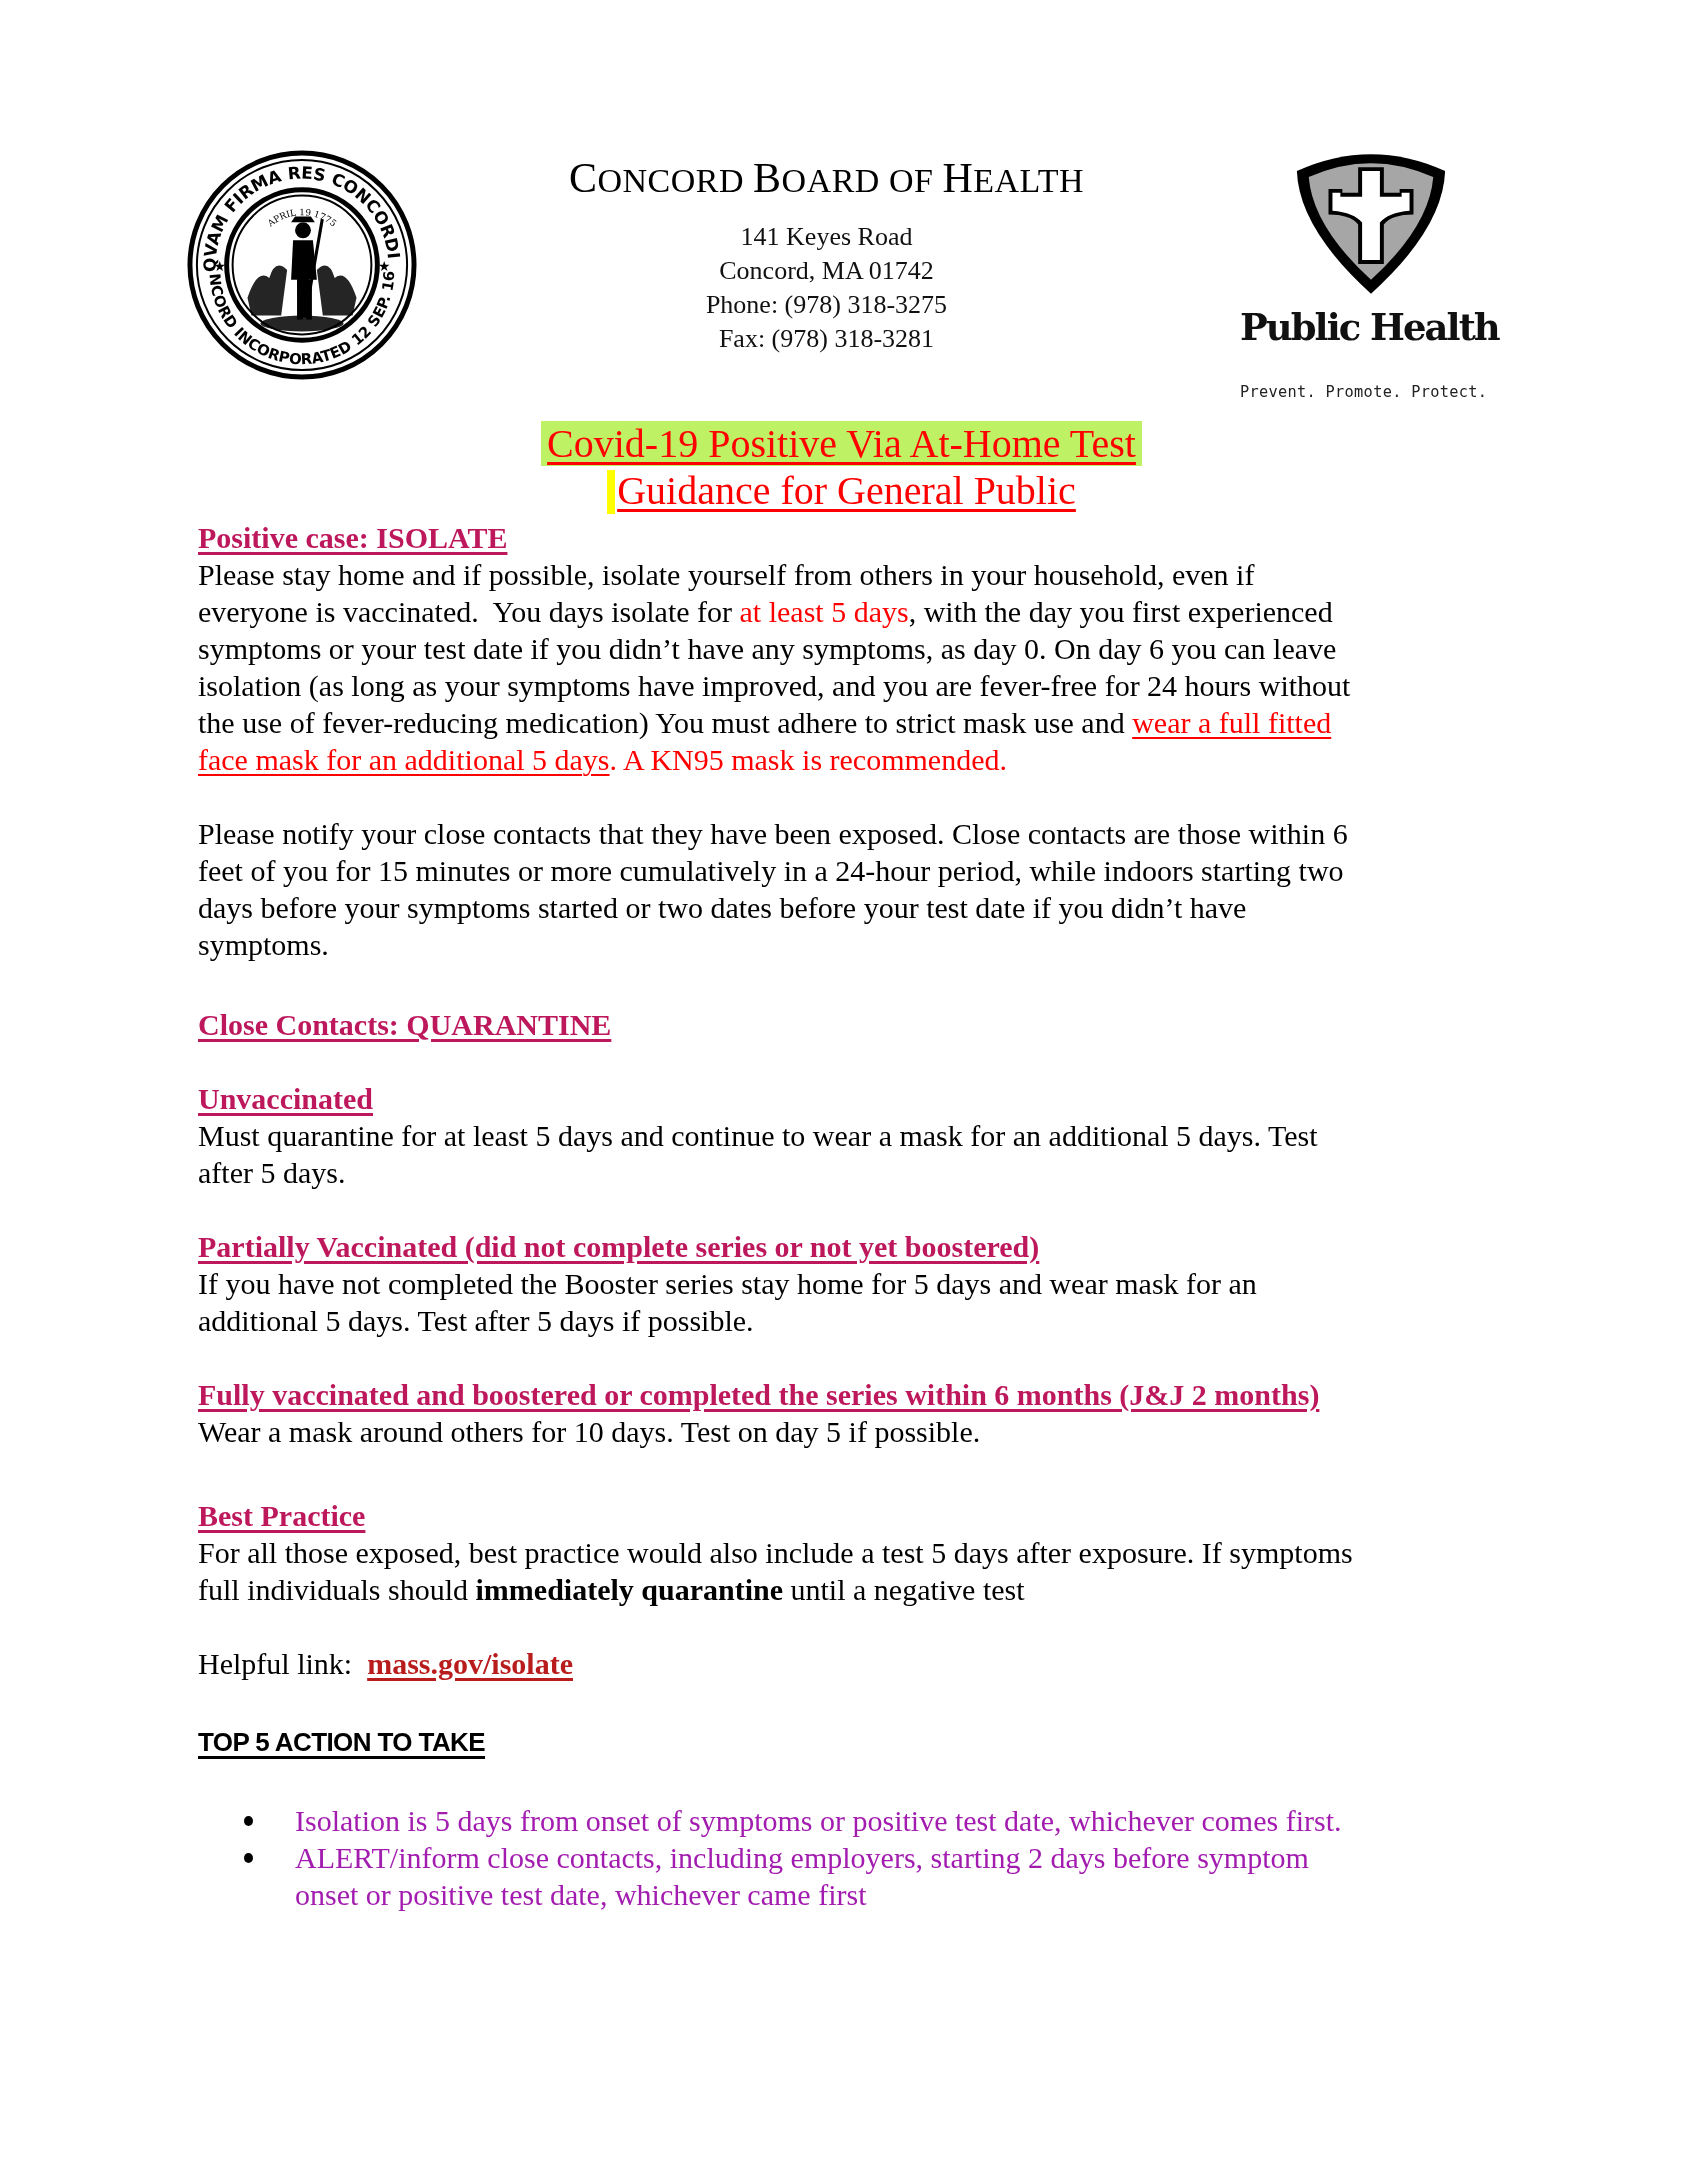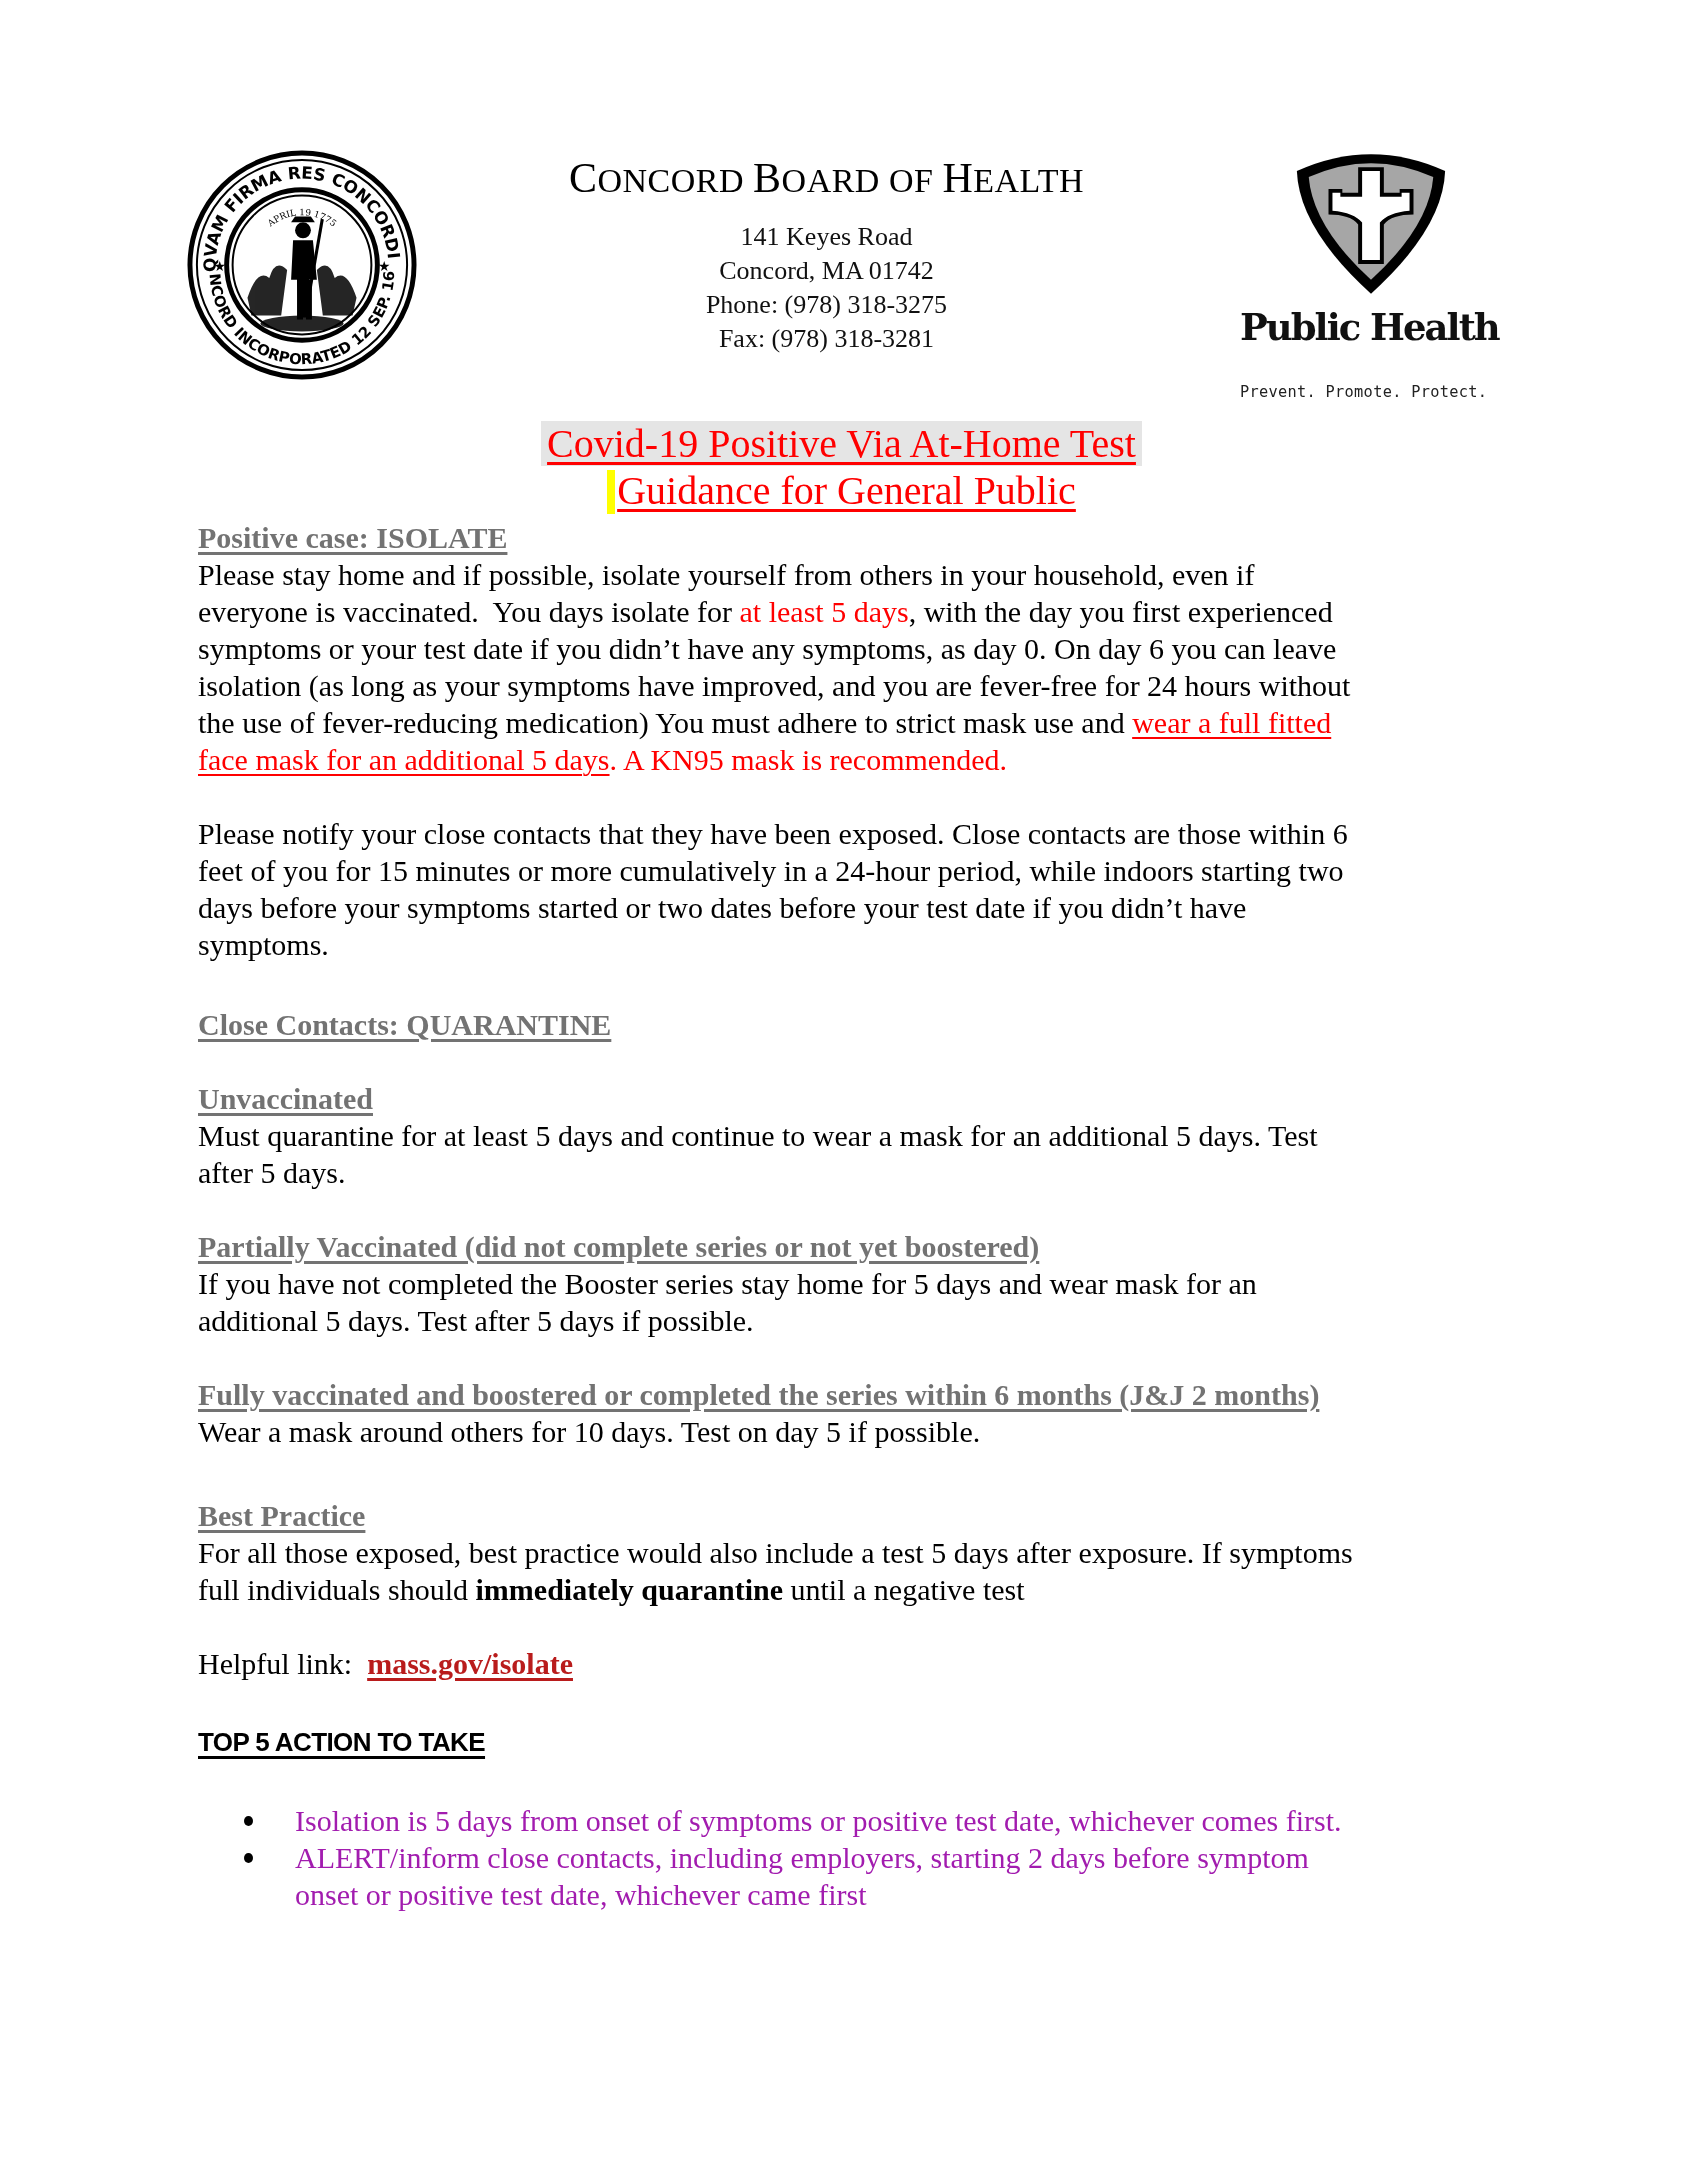--- a/index.html
+++ b/index.html
@@ -17,32 +17,32 @@
   .ph-logo { position: absolute; left: 1287px; top: 149px; width: 168px; height: 149px; }
   .ph-name { position: absolute; left: 1240px; top: 305px; width: 257px; text-align: left;
     font-family: "DejaVu Serif", serif; font-weight: bold; font-size: 37px; letter-spacing: -2px; color: #111; white-space: nowrap; }
   .ph-tag { position: absolute; left: 1240px; top: 347px; width: 257px;
     font-family: "DejaVu Sans Mono", monospace; font-size: 15.3px; color: #222; white-space: nowrap; letter-spacing: 0.3px; margin-top: 36px; }
 
   
   .doc-title { position: absolute; left: 0; width: 1683px; text-align: center; color: #ff0000;
     font-family: "Liberation Serif", serif; font-size: 40px; text-decoration: underline; text-decoration-thickness: 3px;
     text-underline-offset: 5px; white-space: nowrap; }
-  .doc-title span.hl { background: #e5e5e5; padding: 0 6px; font-family: Liberation Serif, serif; }
+  .doc-title span.hl { background: #bef264; padding: 0 6px; font-family: Liberation Serif, serif; }
   .t1 { top: 420px; }
   .t2 { top: 467px; }
   .t2 .mark { display: inline-block; width: 8px; height: 44px; background: #ffff00; vertical-align: -10px; margin-right: 2px; }
 
   
   .blk { position: absolute; left: 198px; width: 1287px; font-family: "Liberation Serif", serif;
     font-size: 30px; line-height: 37px; color: #000; }
   .blk .line { white-space: nowrap; display: block; height: 37px; }
   .red { color: #ff0000; }
   .u { text-decoration: underline; text-decoration-thickness: 2px; text-underline-offset: 4px; }
-  .h { color: #737373; font-weight: bold; text-decoration: underline; text-decoration-thickness: 3px; text-underline-offset: 4px; }
+  .h { color: #be185d; font-weight: bold; text-decoration: underline; text-decoration-thickness: 3px; text-underline-offset: 4px; }
   .b { font-weight: bold; }
   .link { color: #b91c1c; font-weight: bold; text-decoration: underline; text-decoration-thickness: 3px; text-underline-offset: 4px; cursor: pointer; }
   .top5 { position: absolute; left: 198px; top: 1727px; font-family: "Liberation Sans", sans-serif; font-weight: bold;
     font-size: 26px; letter-spacing: -0.6px; color: #000; text-decoration: underline; text-decoration-thickness: 3px; text-underline-offset: 5px; white-space: nowrap; }
   .bullets { position: absolute; left: 198px; top: 1802px; width: 1287px; font-family: "Liberation Serif", serif;
     font-size: 30px; line-height: 37px; color: #a21caf; }
   .bullet-item { position: relative; padding-left: 97px; }
   .bullet-item .dot { position: absolute; left: 46px; top: 14px; width: 9px; height: 10px; background: #000; border-radius: 50%; }
   .bullet-item .line { display: block; white-space: nowrap; height: 37px; }
 </style>

